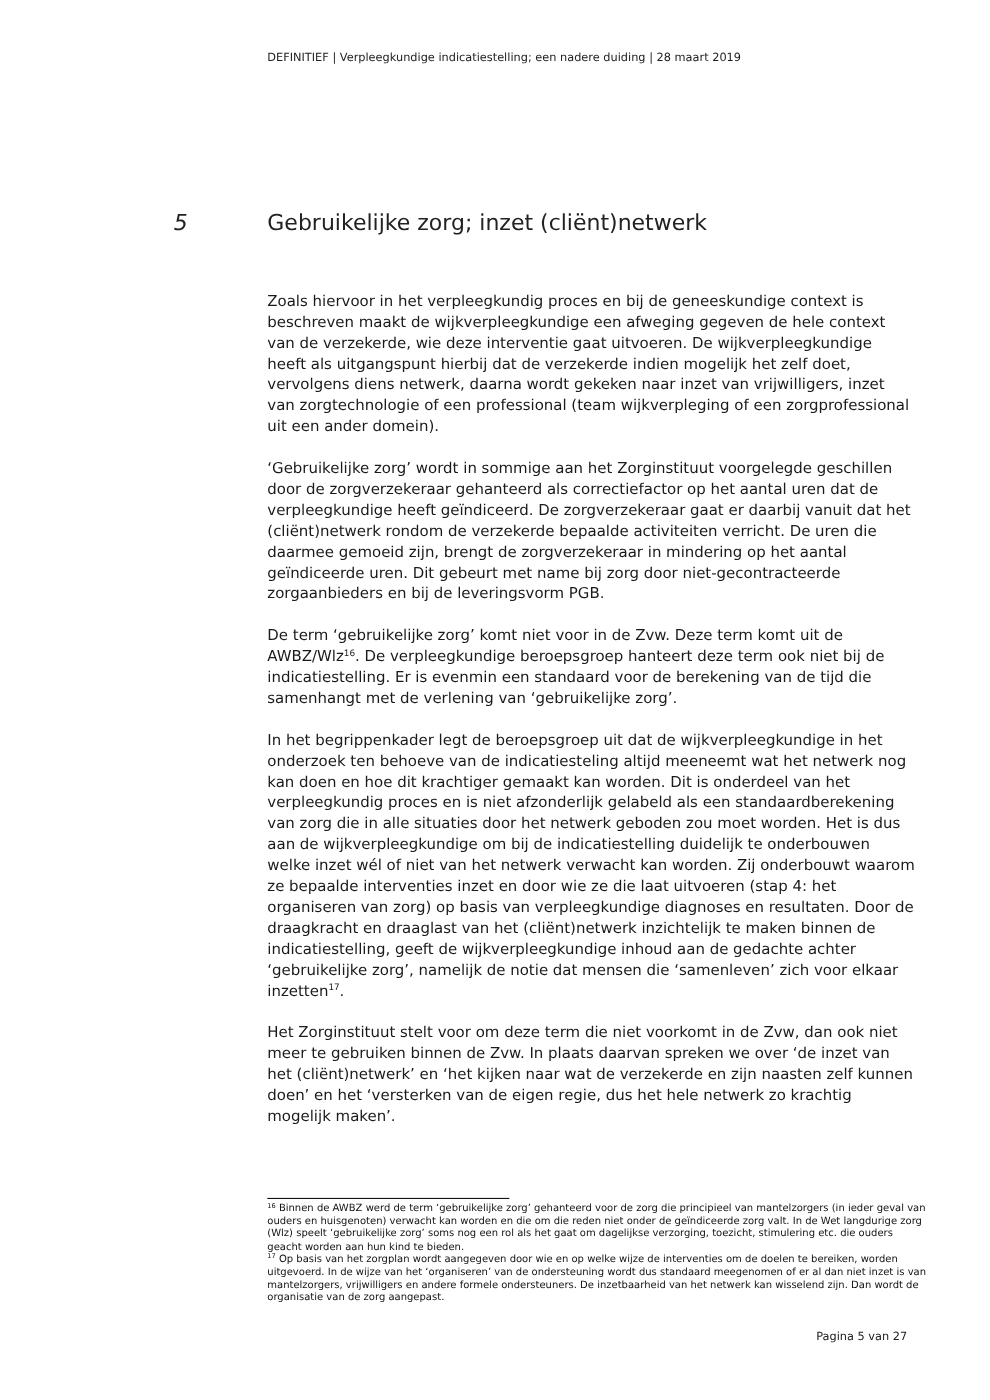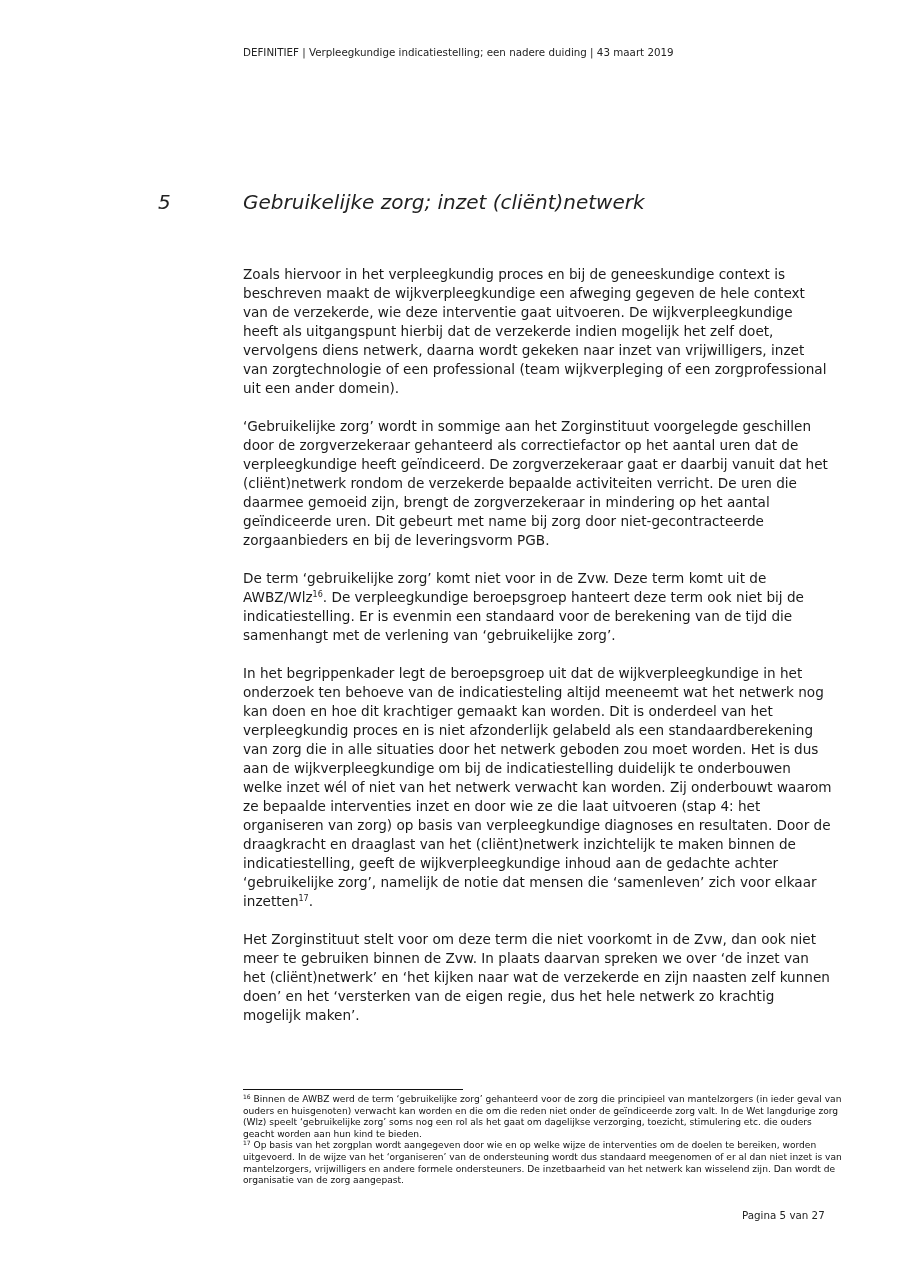--- a/index.html
+++ b/index.html
@@ -1,33 +1,33 @@
 <!DOCTYPE html>
 <html><head>
 <meta charset="utf-8">
 <style>
   html, body { margin: 0; padding: 0; background: #ffffff; }
   body { width: 900px; height: 1273px; position: relative; overflow: hidden;
          font-family: "DejaVu Sans", "Liberation Sans", sans-serif; color: #1a1a1a; }
   .header { position: absolute; top: 46px; left: 243px; font-size: 10.3px; letter-spacing: 0; color: #222; white-space: nowrap; }
   .chapter-num { position: absolute; top: 190px; left: 158px; font-size: 20px; font-style: italic; color: #222; }
-  .chapter-title { position: absolute; top: 190px; left: 243px; font-size: 20px; font-style: italic; color: #222; white-space: nowrap; }
+  .chapter-title { position: absolute; top: 190px; left: 243px; font-size: 20px; color: #222; white-space: nowrap; }
   .body { position: absolute; top: 265px; left: 243px; width: 600px; font-size: 13.6px; line-height: 19px; }
   .body p { margin: 0 11px 19px 0; }
   sup { font-size: 8px; line-height: 0; vertical-align: 5px; }
   .fn-rule { position: absolute; top: 1089px; left: 243px; width: 220px; height: 0; border-top: 1.3px solid #111; }
   .footnotes { position: absolute; top: 1094px; left: 243px; width: 600px; font-size: 9.1px; line-height: 11.6px; color: #111; }
   .footnotes p { margin: 0; }
   .footnotes sup { font-size: 6px; vertical-align: 3px; }
   .pagenum { position: absolute; top: 1209px; left: 742px; font-size: 10.3px; color: #222; white-space: nowrap; }
 </style>
 </head>
 <body>
 
-<div class="header">DEFINITIEF | Verpleegkundige indicatiestelling; een nadere duiding | 43 maart 2019</div>
+<div class="header">DEFINITIEF | Verpleegkundige indicatiestelling; een nadere duiding | 28 maart 2019</div>
 
 <div class="chapter-num">5</div>
 <div class="chapter-title">Gebruikelijke zorg; inzet (cliënt)netwerk</div>
 
 <div class="body">
   <p>Zoals hiervoor in het verpleegkundig proces en bij de geneeskundige context is beschreven maakt de wijkverpleegkundige een afweging gegeven de hele context van de verzekerde, wie deze interventie gaat uitvoeren. De wijkverpleegkundige heeft als uitgangspunt hierbij dat de verzekerde indien mogelijk het zelf doet, vervolgens diens netwerk, daarna wordt gekeken naar inzet van vrijwilligers, inzet van zorgtechnologie of een professional (team wijkverpleging of een zorgprofessional uit een ander domein).</p>
   <p>‘Gebruikelijke zorg’ wordt in sommige aan het Zorginstituut voorgelegde geschillen door de zorgverzekeraar gehanteerd als correctiefactor op het aantal uren dat de verpleegkundige heeft geïndiceerd. De zorgverzekeraar gaat er daarbij vanuit dat het (cliënt)netwerk rondom de verzekerde bepaalde activiteiten verricht. De uren die daarmee gemoeid zijn, brengt de zorgverzekeraar in mindering op het aantal geïndiceerde uren. Dit gebeurt met name bij zorg door niet-gecontracteerde zorgaanbieders en bij de leveringsvorm PGB.</p>
   <p><span>De term ‘gebruikelijke zorg’ komt niet voor in de Zvw. Deze term komt uit de AWBZ/Wlz</span><sup>16</sup><span>. De verpleegkundige beroepsgroep hanteert deze term ook niet bij de indicatiestelling. Er is evenmin een standaard voor de berekening van de tijd die samenhangt met de verlening van ‘gebruikelijke zorg’.</span></p>
   <p><span>In het begrippenkader legt de beroepsgroep uit dat de wijkverpleegkundige in het onderzoek ten behoeve van de indicatiesteling altijd meeneemt wat het netwerk nog kan doen en hoe dit krachtiger gemaakt kan worden. Dit is onderdeel van het verpleegkundig proces en is niet afzonderlijk gelabeld als een standaardberekening van zorg die in alle situaties door het netwerk geboden zou moet worden. Het is dus aan de wijkverpleegkundige om bij de indicatiestelling duidelijk te onderbouwen welke inzet wél of niet van het netwerk verwacht kan worden. Zij onderbouwt waarom ze bepaalde interventies inzet en door wie ze die laat uitvoeren (stap 4: het organiseren van zorg) op basis van verpleegkundige diagnoses en resultaten. Door de draagkracht en draaglast van het (cliënt)netwerk inzichtelijk te maken binnen de indicatiestelling, geeft de wijkverpleegkundige inhoud aan de gedachte achter ‘gebruikelijke zorg’, namelijk de notie dat mensen die ‘samenleven’ zich voor elkaar inzetten</span><sup>17</sup><span>.</span></p>
   <p>Het Zorginstituut stelt voor om deze term die niet voorkomt in de Zvw, dan ook niet meer te gebruiken binnen de Zvw. In plaats daarvan spreken we over ‘de inzet van het (cliënt)netwerk’ en ‘het kijken naar wat de verzekerde en zijn naasten zelf kunnen doen’ en het ‘versterken van de eigen regie, dus het hele netwerk zo krachtig mogelijk maken’.</p>

